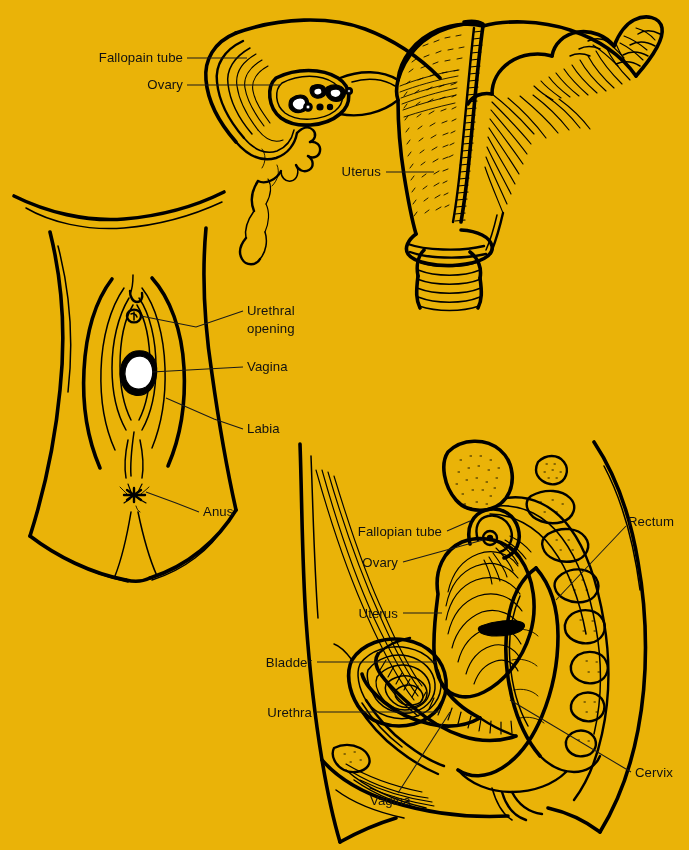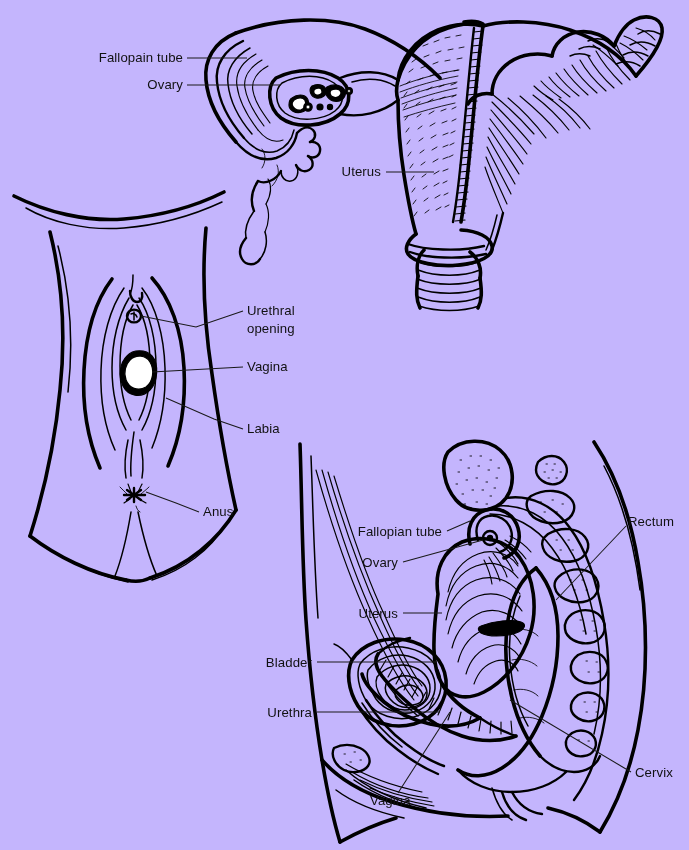--- a/index.html
+++ b/index.html
@@ -8,21 +8,21 @@
     padding: 0;
     background: #ffffff;
   }
   body {
     font-family: "Liberation Sans", sans-serif;
   }
   #page {
     position: relative;
     width: 689px;
     height: 850px;
-    background: #c4b5fd;
+    background: #eab308;
     overflow: hidden;
   }
   #page svg {
     position: absolute;
     left: 0;
     top: 0;
     width: 689px;
     height: 850px;
   }
   .ink {

